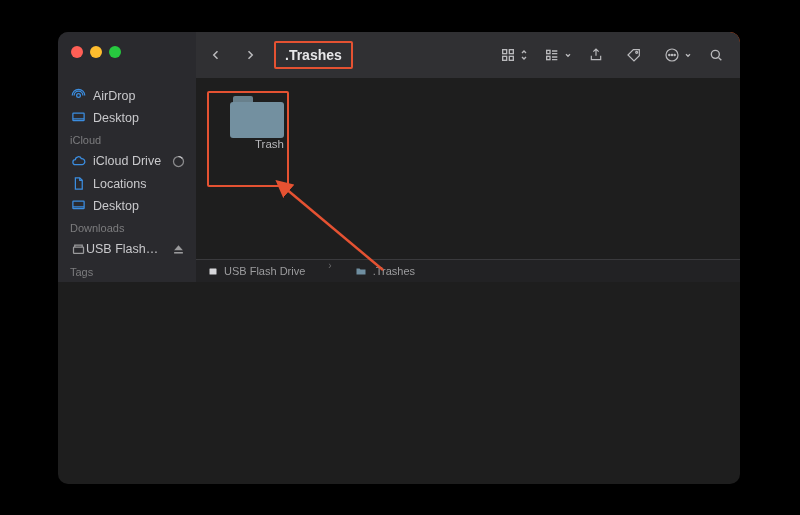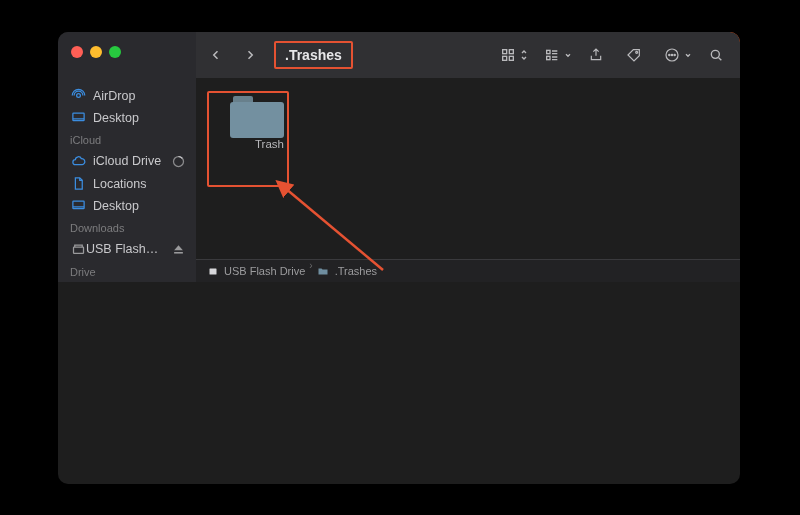--- a/index.html
+++ b/index.html
@@ -181,21 +181,21 @@
       height: 100px;
       pointer-events: none;
     }
 
     .path-bar {
       height: 23px;
       background: #222224;
       border-top: 1px solid #3a3a3d;
       display: flex;
       padding: 0 10px;
-      gap: 4px;
+      gap: 23px;
       font-size: 11px;
       color: #9c9c9e;
     }
     .path-seg { display:flex; align-items:center; gap:5px; }
     .path-seg .picn { width:13px; height:13px; display:flex; align-items:center; justify-content:center; }
     .path-seg .picn svg { width:12px; height:12px; }
     .path-caret { color:#6a6a6c; font-size:10px; }
   </style>
 </head>
 <body>
@@ -279,21 +279,21 @@
           <span>USB Flash…</span>
         </div>
         <span class="icn">
           <svg viewBox="0 0 24 24" fill="#9a9a9c">
               <path d="M12 5l7 8H5z"></path>
               <rect x="5" y="16" width="14" height="2.5"></rect>
             </svg>
         </span>
       </div>
 
-      <div class="side-section-label">Drive</div>
+      <div class="side-section-label">Tags</div>
     </div>
 
     <div class="main-column">
 
       <div class="toolbar">
         <div class="nav-arrow">
           <svg viewBox="0 0 16 16" fill="none" stroke="currentColor" stroke-width="2">
               <path d="M10 3 5 8l5 5"></path>
             </svg>
         </div>

